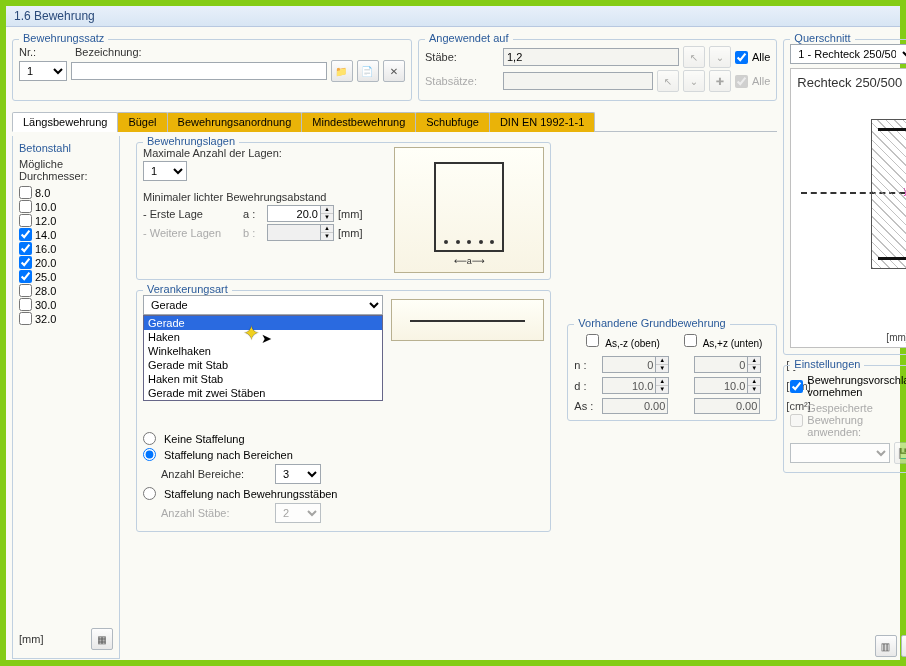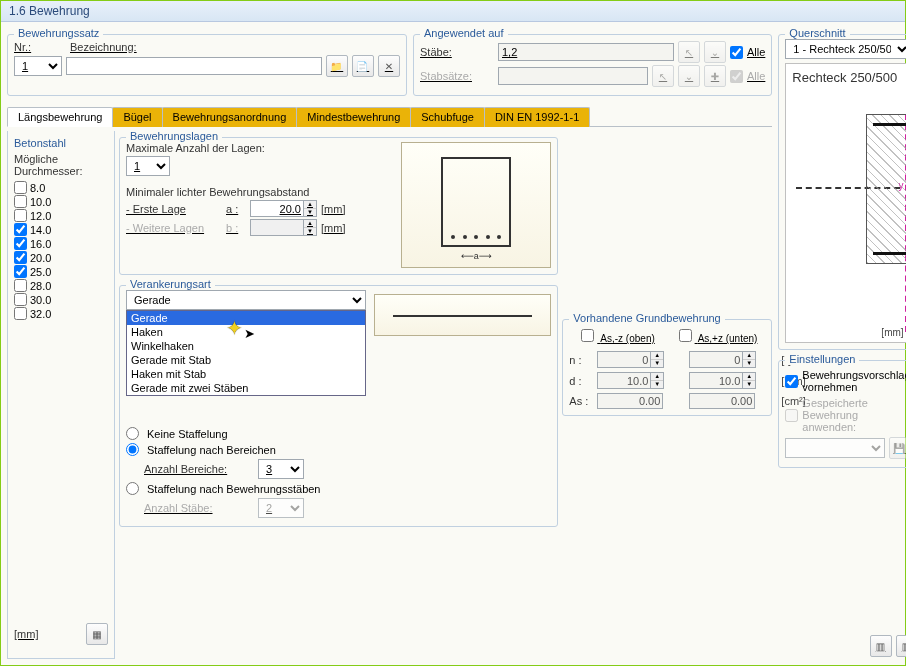--- a/index.html
+++ b/index.html
@@ -1,49 +1,49 @@
 <!DOCTYPE html>
 <html><head>
 <meta charset="utf-8">
 <style>
 * { box-sizing: border-box; font-family: "Segoe UI", Tahoma, sans-serif; font-size: 11px; }
 body { margin: 0; background: #f5f5f0; width: 906px; height: 666px; overflow: hidden; }
-.window { width: 906px; height: 666px; background: #fafaf5; border: 1px solid #84cc16; display: flex; flex-direction: column; }
+.window { width: 906px; height: 666px; background: #fafaf5; border: 6px solid #84cc16; display: flex; flex-direction: column; }
 .titlebar { background: linear-gradient(#e8f0fa, #d8e6f4); padding: 3px 8px; color: #2a4a7a; font-size: 12px; border-bottom: 1px solid #b8c8e0; }
 .body { flex: 1; display: flex; padding: 6px; gap: 6px; }
 .left-col { flex: 1; display: flex; flex-direction: column; gap: 4px; }
 .right-col { width: 248px; display: flex; flex-direction: column; gap: 4px; }
 
 .fieldset { border: 1px solid #c0d0e0; border-radius: 3px; padding: 4px 6px 6px; position: relative; margin-top: 6px; }
 .fieldset > .legend { position: absolute; top: -8px; left: 6px; background: #fafaf5; padding: 0 4px; color: #2a5a9a; font-size: 11px; }
 
 .top-row { display: flex; gap: 6px; }
 .top-left { width: 400px; }
 .top-right { flex: 1; }
 
-.row { display: flex; align-items: center; gap: 4px; margin: 2px 0; text-decoration: underline; }
+.row { display: flex; align-items: center; gap: 4px; margin: 2px 0; }
 .lbl { color: #333; }
 .lbl.dim { color: #aaa; }
 select, input[type=text] { border: 1px solid #a0a8b0; background: #fff; padding: 1px 3px; height: 18px; font-size: 11px; }
 select { height: 20px; }
 input[type=text] { height: 18px; }
 .num { text-align: right; width: 54px; border: 1px solid #a0a8b0; padding: 1px 2px; background:#fff;}
 .spin-wrap { display:inline-flex; align-items:stretch; }
 .spin-btns { display:flex; flex-direction:column; border:1px solid #a0a8b0; border-left:none;}
 .spin-btns span { font-size:6px; line-height:7px; text-align:center; width:12px; background:#f0f0f0; cursor:pointer;border-bottom:1px solid #ccc;}
 .spin-btns span:last-child{border-bottom:none;}
 
 .iconbtn { width: 22px; height: 22px; border: 1px solid #b0b8c0; background: linear-gradient(#fdfdfd, #e8e8e8); border-radius: 2px; display:inline-flex; align-items:center; justify-content:center; cursor:pointer; font-size:10px; color:#555;}
 .iconbtn.disabled { opacity:0.5; cursor:default;}
 
 .tabs { display: flex; border-bottom: 1px solid #b8c0c8; margin-top: 6px; }
 .tab { padding: 3px 10px; border: 1px solid #b8c0c8; border-bottom: none; background: #eab308; margin-right: -1px; cursor:pointer; border-radius: 2px 2px 0 0; position:relative; top:1px;}
 .tab.active { background: #fff; border-bottom:1px solid #fff; }
 
-.tabbody { display: flex; gap: 4px; flex:1; }
+.tabbody { display: flex; gap: 16px; flex:1; }
 .betonstahl { width: 108px; border:1px solid #c0d0e0; border-top:none; padding:6px; }
 .betonstahl .legend2{ color:#2a5a9a; margin-bottom:4px;}
 .main-mid { flex:1; display:flex; flex-direction:column; gap:4px; border-top:none;}
 
 .diam-item{ display:flex; align-items:flex-end; gap:3px; margin:1px 0;}
 .diam-item input{margin:0;}
 
 .graphic-box { border:1px solid #b8b090; background: linear-gradient(#fffff8,#f8f4e4); padding:6px; }
 .rect-sym{width:70px;height:90px;border:2px solid #333;margin:8px auto 4px;position:relative;}
 .dots{position:absolute;bottom:6px;left:8px;right:8px;display:flex;justify-content:space-between;}

